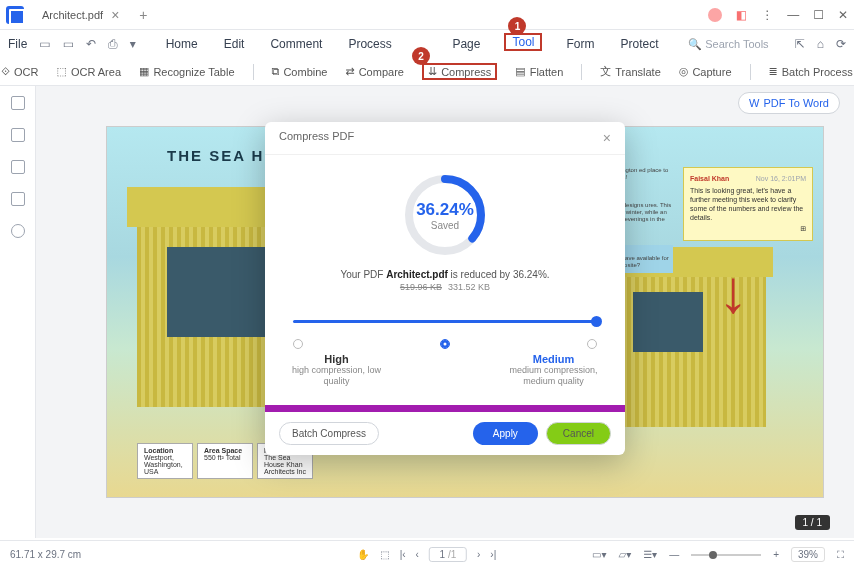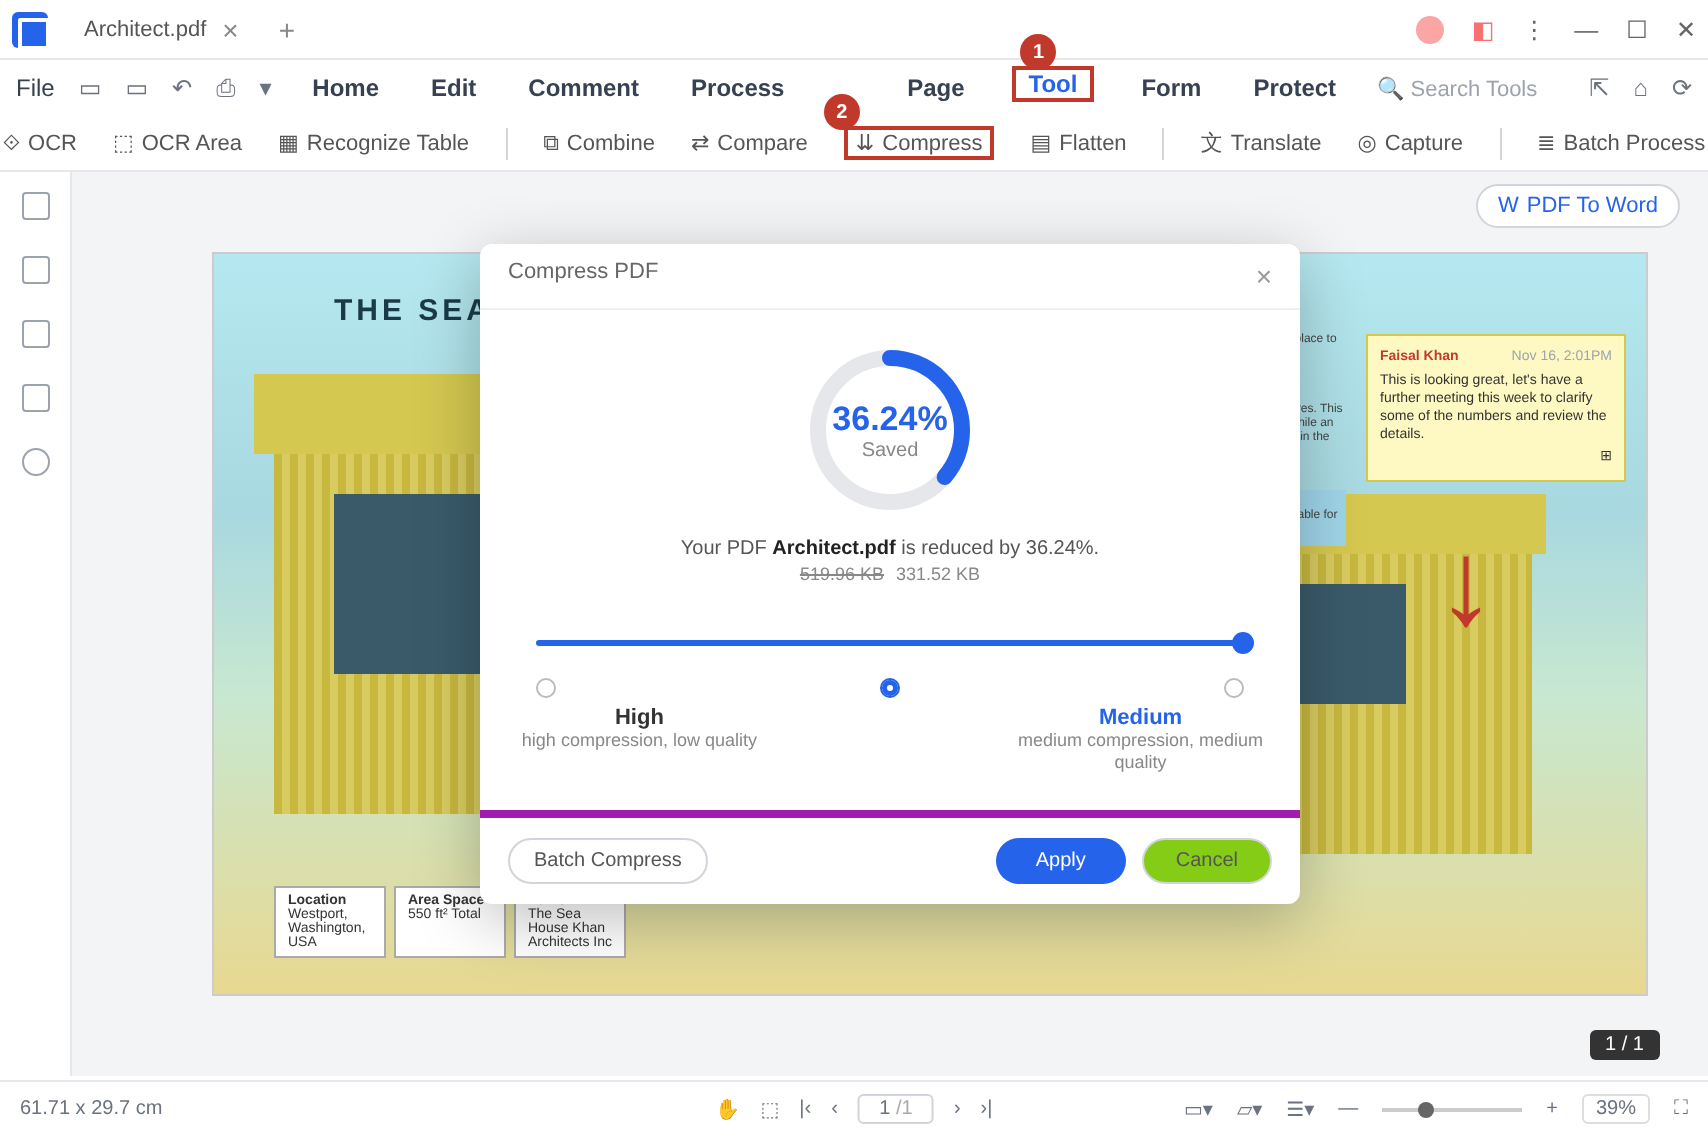--- a/index.html
+++ b/index.html
@@ -8,21 +8,21 @@
 .app-icon{width:18px;height:18px;background:#2563eb;border-radius:3px;margin-right:8px;position:relative}
 .app-icon::after{content:"";position:absolute;left:3px;top:3px;width:12px;height:12px;border:2px solid #fff;border-radius:1px}
 .tab{display:flex;align-items:center;gap:8px;font-size:11px;color:#555;padding:0 10px}
 .tab-close{color:#888;font-size:14px;cursor:pointer}
 .plus-tab{color:#888;font-size:14px;margin-left:10px}
 .titlebar-right{margin-left:auto;display:flex;gap:14px;align-items:center;color:#666}
 .menubar{height:28px;display:flex;align-items:center;padding:0 8px;gap:6px;font-size:12px;color:#374151}
 .menubar .file{margin-right:6px}
 .qicons{display:flex;gap:12px;color:#6b7280;font-size:12px}
 .menu-center{flex:1;display:flex;justify-content:center;gap:22px}
-.menu-item{padding:2px 2px;cursor:pointer;font-weight:700}
+.menu-item{padding:2px 2px;cursor:pointer;font-weight:400}
 .menu-item.active{color:#2563eb;border:2px solid #c0392b;padding:0 6px}
 .menu-search{color:#9ca3af;font-size:11px}
 .menu-right{display:flex;gap:12px;color:#6b7280}
 .toolbar{height:28px;display:flex;align-items:center;justify-content:center;gap:18px;border-bottom:1px solid #e5e7eb;font-size:11px;color:#555}
 .tool{display:flex;align-items:center;gap:4px;cursor:pointer}
 .divider{width:1px;height:16px;background:#d1d5db}
 .tool.compress{border:2px solid #c0392b;padding:0 4px}
 .badge{position:absolute;width:18px;height:18px;background:#c0392b;color:#fff;border-radius:50%;display:flex;align-items:center;justify-content:center;font-size:10px;font-weight:bold;z-index:5}
 .content{position:relative;height:452px;display:flex}
 .leftbar{width:36px;background:#fff;border-right:1px solid #e5e7eb;padding-top:10px;display:flex;flex-direction:column;gap:18px;align-items:center;color:#9ca3af}
@@ -42,21 +42,21 @@
 .info-boxes{position:absolute;left:30px;bottom:18px;display:flex;gap:4px}
 .info-box{border:1px solid #aaa;background:#fff;padding:3px 6px;font-size:7px;width:56px}
 .info-box .lbl{font-weight:bold;font-size:7px}
 .note{position:absolute;right:10px;top:40px;width:130px;background:#fef9c3;border:1px solid #d4c850;padding:6px;font-size:7px;line-height:1.3}
 .note-head{font-weight:bold;color:#c0392b;font-size:7px}
 .note-date{color:#9ca3af;float:right}
 .text-block{position:absolute;font-size:6px;line-height:1.2;color:#444}
 .arrow-down{position:absolute;right:75px;top:130px;color:#c0392b;font-size:60px}
 .page-ind{position:absolute;right:24px;bottom:8px;background:#333;color:#fff;padding:2px 8px;border-radius:3px;font-size:10px}
 .modal-overlay{position:absolute;left:0;right:0;top:0;bottom:0;display:flex;justify-content:center;align-items:flex-start;z-index:10}
-.modal{margin-top:36px;width:410px;background:#fff;border-radius:6px;box-shadow:0 8px 32px rgba(0,0,0,.25);padding:0}
+.modal{margin-top:36px;width:360px;background:#fff;border-radius:6px;box-shadow:0 8px 32px rgba(0,0,0,.25);padding:0}
 .modal-head{display:flex;padding:8px 14px;font-size:11px;color:#666;border-bottom:1px solid #f0f0f0}
 .modal-close{margin-left:auto;color:#999;cursor:pointer;font-size:14px}
 .progress-wrap{display:flex;flex-direction:column;align-items:center;padding:16px 0 8px}
 .progress-ring{width:88px;height:88px;position:relative}
 .progress-ring svg{transform:rotate(-90deg)}
 .progress-text{position:absolute;left:0;top:0;width:100%;height:100%;display:flex;flex-direction:column;align-items:center;justify-content:center}
 .pct{color:#2563eb;font-size:17px;font-weight:600}
 .saved{color:#888;font-size:10px}
 .reduce-line{font-size:10px;color:#555;margin:10px 0 2px}
 .reduce-line b{color:#222}
@@ -66,21 +66,21 @@
 .slider-track{height:3px;background:#2563eb;border-radius:2px;position:relative;margin-bottom:8px}
 .slider-dot{position:absolute;top:-4px;right:-5px;width:11px;height:11px;background:#2563eb;border-radius:50%}
 .radio-row{display:flex;justify-content:space-between;padding:0 28px 4px}
 .radio{width:10px;height:10px;border:1.5px solid #bbb;border-radius:50%;display:inline-block}
 .radio.sel{border-color:#2563eb;box-shadow:inset 0 0 0 2.5px #2563eb}
 .opt-row{display:flex;justify-content:space-between;padding:0 18px 18px;text-align:center}
 .opt{width:33%}
 .opt-title{font-size:11px;font-weight:600}
 .opt-title.sel{color:#2563eb}
 .opt-sub{font-size:9px;color:#888;line-height:1.2}
-.modal-foot{display:flex;padding:10px 14px;border-top:4px solid #a21caf;gap:8px}
+.modal-foot{display:flex;padding:10px 14px;border-top:7px solid #a21caf;gap:8px}
 .batch-btn{border:1px solid #d1d5db;background:#fff;border-radius:14px;padding:5px 12px;font-size:10px;color:#555}
 .apply-btn{border:none;background:#2563eb;color:#fff;border-radius:14px;padding:1px 20px;font-size:10px;margin-left:auto}
 .cancel-btn{border:1px solid #d1d5db;background:#84cc16;border-radius:14px;padding:5px 16px;font-size:10px;color:#555}
 .statusbar{position:absolute;bottom:0;left:0;right:0;height:28px;border-top:1px solid #e5e7eb;display:flex;align-items:center;padding:0 10px;font-size:10px;color:#6b7280;background:#fff}
 .status-center{position:absolute;left:50%;transform:translateX(-50%);display:flex;gap:10px;align-items:center}
 .page-input{border:1px solid #d1d5db;border-radius:3px;padding:1px 6px;font-size:10px;width:38px;text-align:center}
 .status-right{margin-left:auto;display:flex;gap:12px;align-items:center}
 .zoom-track{width:70px;height:2px;background:#ccc;position:relative}
 .zoom-knob{position:absolute;left:18px;top:-3px;width:8px;height:8px;background:#666;border-radius:50%}
 </style>

